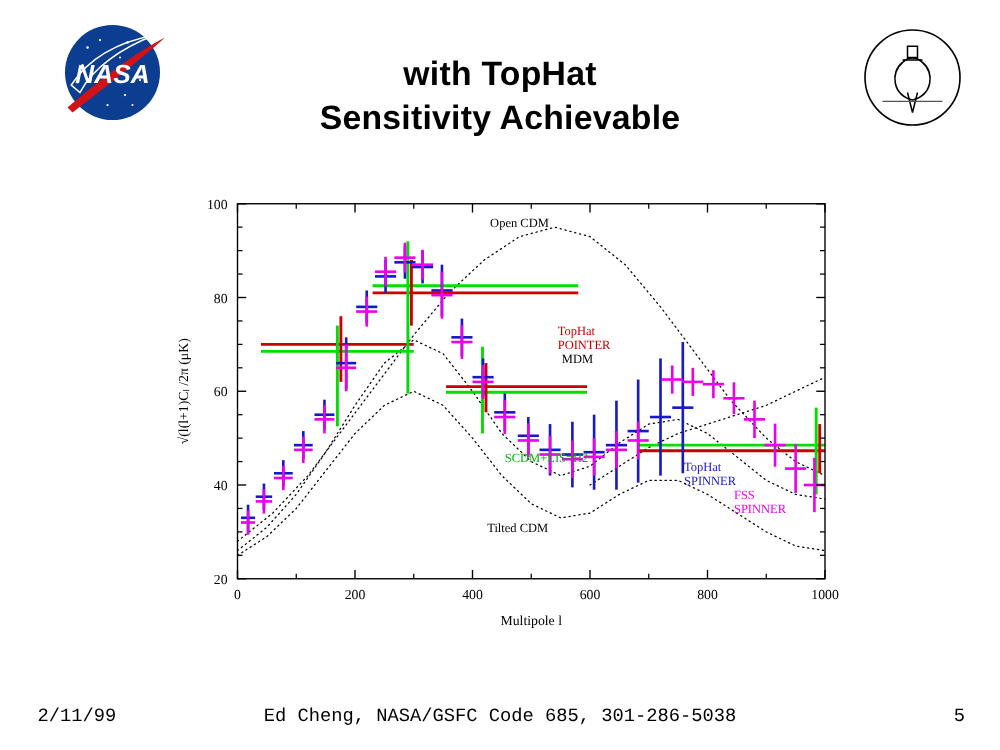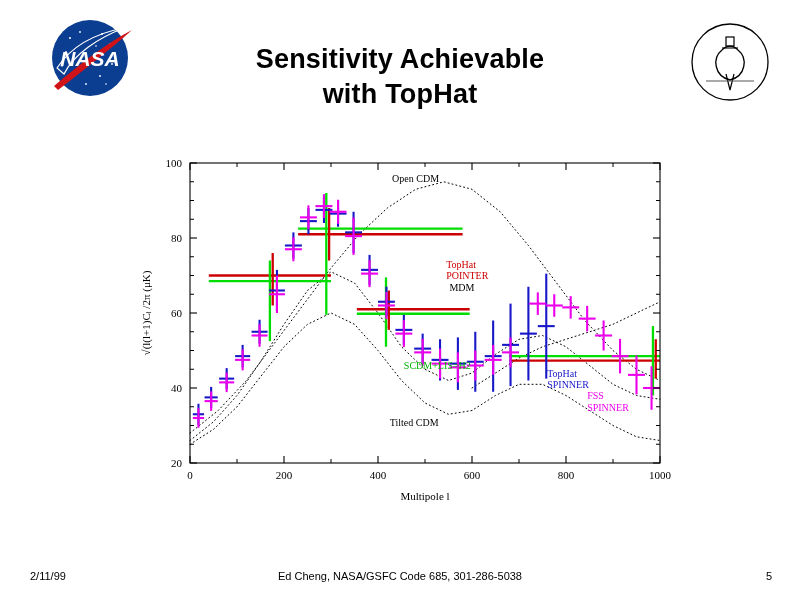--- a/index.html
+++ b/index.html
@@ -47,22 +47,22 @@
     color: #000000;
     line-height: 1.28;
     letter-spacing: 0.2px;
   }
   #slide-title .t-line { display: block; }
 
   
   .footer-text {
     position: absolute;
     bottom: 18px;
-    font-family: Liberation Sans, sans-serif;
-    font-size: 11px;
+    font-family: Liberation Mono, monospace;
+    font-size: 15px;
     color: #000000;
     white-space: nowrap;
   }
   #footer-date  { left: 30px; }
   #footer-center{ left: 0; width: 800px; text-align: center; }
   #footer-page  { right: 28px; }
 
   
   #figure {
     position: absolute;
@@ -113,22 +113,22 @@
       <circle cx="44" cy="44" r="38" fill="none" stroke="#000" stroke-width="1.3"></circle>
       <path d="M44 62 C 28 58, 26 40, 36 32 C 41 27, 47 27, 52 32 C 62 40, 60 58, 44 62 Z" fill="none" stroke="#000" stroke-width="1.3"></path>
       <rect x="40" y="19" width="8" height="9" fill="none" stroke="#000" stroke-width="1.2"></rect>
       <line x1="36" y1="30" x2="52" y2="30" stroke="#000" stroke-width="1.1"></line>
       <path d="M40 56 L44 72 L48 56" fill="none" stroke="#000" stroke-width="1.2"></path>
       <line x1="20" y1="63" x2="68" y2="63" stroke="#555" stroke-width="1"></line>
     </svg>
   </div>
 
   <div id="slide-title">
+    <span class="t-line">with TopHat</span>
     <span class="t-line">Sensitivity Achievable</span>
-    <span class="t-line">with TopHat</span>
   </div>
 
   <div id="figure">
     <svg id="chart-svg" viewBox="0 0 548 375" width="548" height="375">
       <g id="g-curves">
           <path d="M58.0 288.0 L86.2 265.5 L114.4 235.5 L142.6 198.0 L170.8 160.5 L199.0 123.0 L227.2 89.3 L255.4 63.0 L283.6 44.3 L311.8 36.8 L340.0 44.3 L368.2 66.8 L396.4 100.5 L424.6 138.0 L452.8 175.5 L481.0 205.5 L504.5 224.3 L528.0 235.5" class="curve"></path>
           <path d="M58.0 295.5 L81.5 276.8 L105.0 250.5 L128.5 216.8 L152.0 179.3 L175.5 145.5 L199.0 126.8 L222.5 138.0 L246.0 168.0 L269.5 201.8 L293.0 224.3 L316.5 235.5 L340.0 228.0 L363.5 209.3 L387.0 194.3 L410.5 190.5 L434.0 201.8 L457.5 220.5 L481.0 239.3 L504.5 250.5 L528.0 254.3" class="curve"></path>
           <path d="M58.0 299.3 L81.5 284.3 L105.0 261.8 L128.5 231.8 L152.0 201.8 L175.5 179.3 L199.0 168.0 L222.5 179.3 L246.0 205.5 L269.5 235.5 L293.0 258.0 L316.5 269.3 L340.0 265.5 L363.5 250.5 L387.0 239.3 L410.5 239.3 L434.0 250.5 L457.5 265.5 L481.0 280.5 L504.5 291.8 L528.0 295.5" class="curve"></path>
           <path d="M340.0 243.0 L363.5 228.0 L387.0 213.0 L410.5 201.8 L434.0 194.3 L457.5 186.8 L481.0 179.3 L504.5 168.0 L528.0 156.8" class="curve"></path>
         </g>

